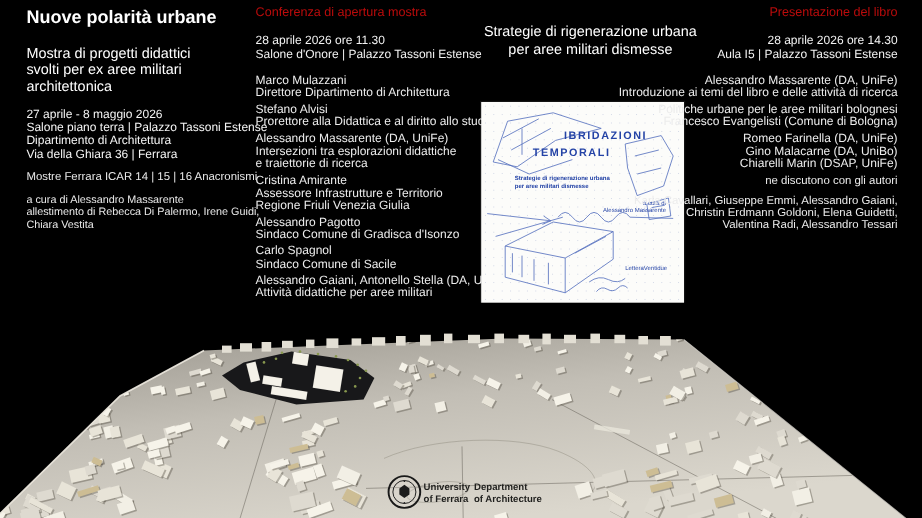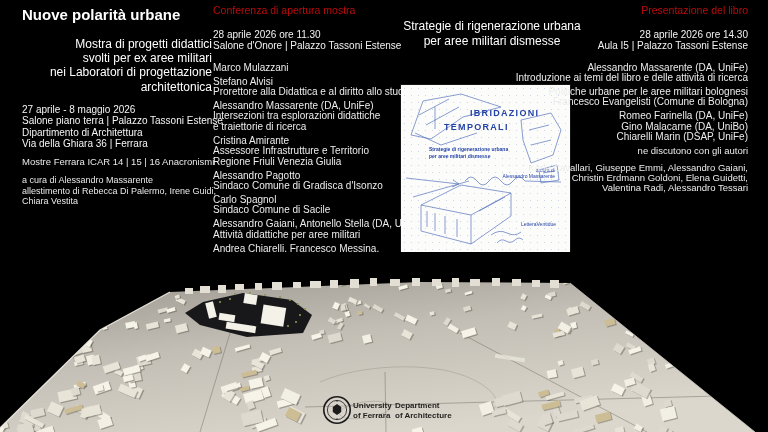--- a/index.html
+++ b/index.html
@@ -4,21 +4,21 @@
 <style>
   html,body{margin:0;padding:0;background:#000;}
   .stage{position:relative;width:768px;height:432px;background:#000;overflow:hidden;
          font-family:"Liberation Sans",sans-serif;color:#f2f2f2;}
   .col{position:absolute;}
   .line{white-space:nowrap;}
 
   
   .col1{left:22px;top:6px;width:190px;}
   .h-main{font-size:15px;font-weight:bold;line-height:18px;color:#fff;margin:0;white-space:nowrap;}
-  .col1 .desc{margin-top:13px;font-size:12px;line-height:14.2px;color:#fff;text-align:right;}
+  .col1 .desc{margin-top:13px;font-size:12px;line-height:14.2px;color:#fff;}
   .col1 .sched{margin-top:10px;font-size:10px;line-height:11.4px;color:#f5f5f5;}
   .col1 .series{margin-top:7px;font-size:9.5px;line-height:11px;color:#e9e9e9;}
   .col1 .credits{margin-top:8px;font-size:9px;line-height:10.2px;color:#e9e9e9;}
 
   
   .h-red{font-size:10.5px;font-weight:normal;line-height:12px;margin:0;white-space:nowrap;}
   .when{margin-top:14px;margin-bottom:11px;font-size:10px;line-height:10.8px;}
   .block{margin-bottom:3.6px;font-size:10px;line-height:10.4px;color:#ececec;}
   .col2{left:213px;top:4px;width:185px;}
   .col4{right:20px;top:4px;width:270px;text-align:right;}
@@ -52,21 +52,20 @@
 </head>
 <body>
 
 <div class="stage">
 
   <section class="col col1">
     <h1 class="h-main">Nuove polarità urbane</h1>
     <div class="desc">
       <div class="line">Mostra di progetti didattici</div>
       <div class="line">svolti per ex aree militari</div>
-      <div class="line">nei Laboratori di progettazione</div>
       <div class="line">architettonica</div>
     </div>
     <div class="sched">
       <div class="line">27 aprile - 8 maggio 2026</div>
       <div class="line">Salone piano terra | Palazzo Tassoni Estense</div>
       <div class="line">Dipartimento di Architettura</div>
       <div class="line">Via della Ghiara 36 | Ferrara</div>
     </div>
     <div class="series line">Mostre Ferrara ICAR 14 | 15 | 16 Anacronismi</div>
     <div class="credits">
@@ -77,20 +76,21 @@
   </section>
 
   <section class="col col2">
     <h2 class="h-red" style="color:#bb0b0b">Conferenza di apertura mostra</h2>
     <div class="when">
       <div class="line">28 aprile 2026 ore 11.30</div>
       <div class="line">Salone d'Onore | Palazzo Tassoni Estense</div>
     </div>
     <div class="block">
       <div class="line">Marco Mulazzani</div>
+      <div class="line">Direttore Dipartimento di Architettura</div>
     </div>
     <div class="block">
       <div class="line">Stefano Alvisi</div>
       <div class="line">Prorettore alla Didattica e al diritto allo studio, UniFe</div>
     </div>
     <div class="block">
       <div class="line">Alessandro Massarente (DA, UniFe)</div>
       <div class="line">Intersezioni tra esplorazioni didattiche</div>
       <div class="line">e traiettorie di ricerca</div>
     </div>

